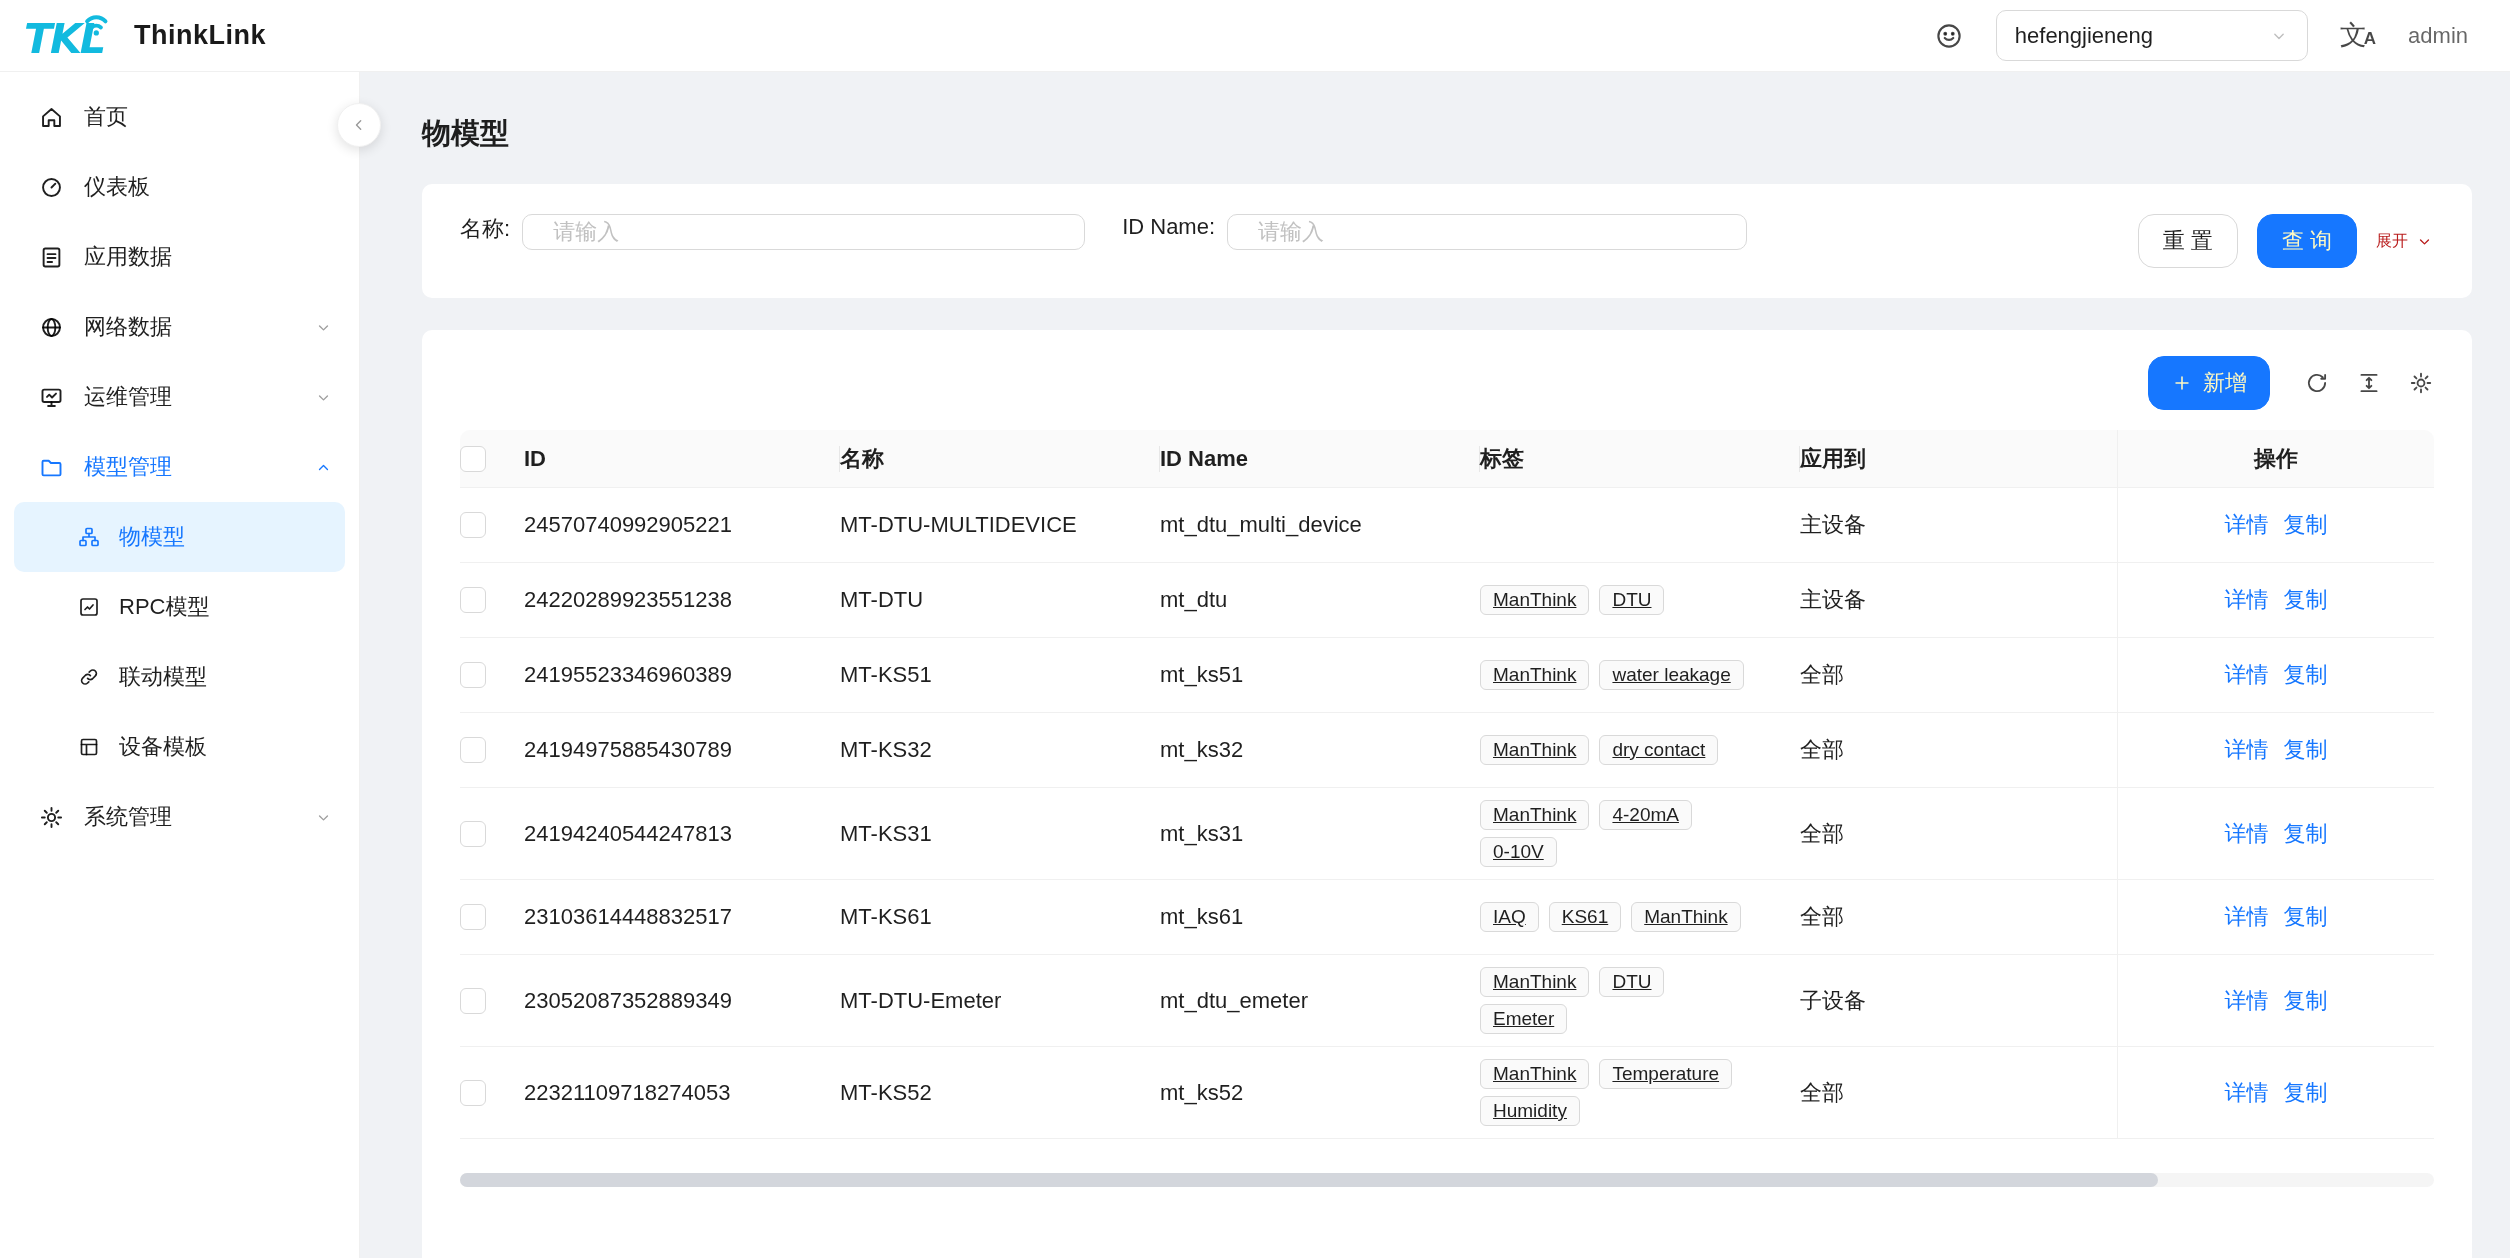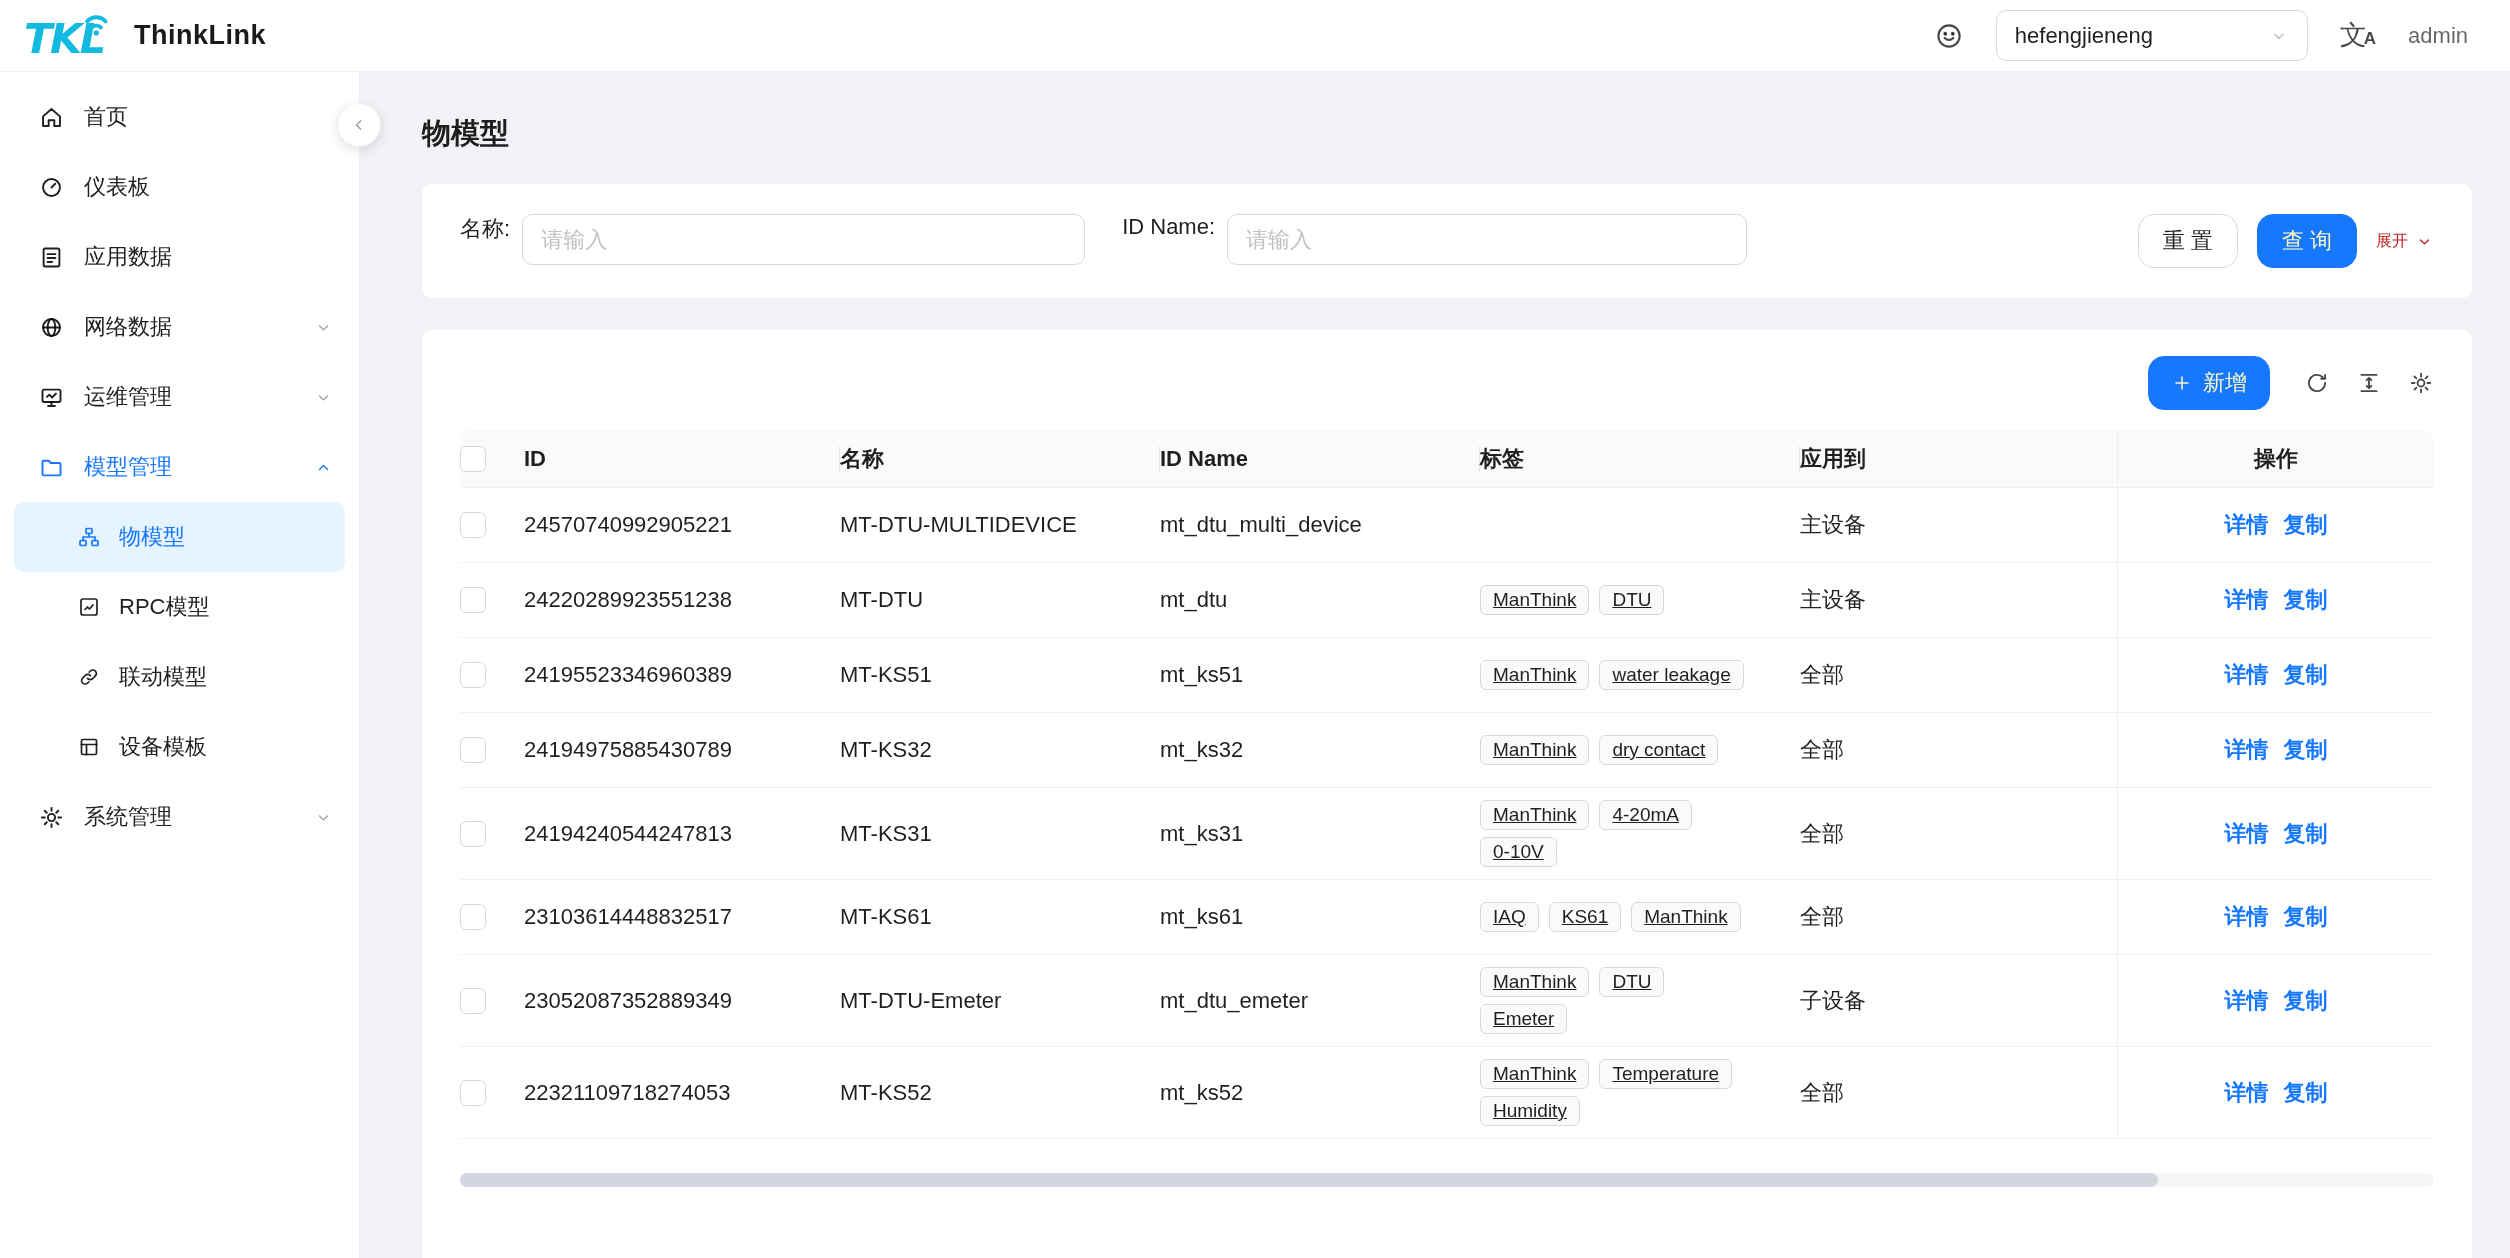--- a/index.html
+++ b/index.html
@@ -47,21 +47,21 @@
     display:flex; align-items:center; justify-content:center; color:#9a9a9a; z-index:40; cursor:pointer; }
   .collapse-btn svg { width:20px; height:20px; }
 
   
   .main { position:absolute; left:360px; top:72px; right:0; bottom:0; padding:0 38px 0 62px; overflow:hidden; }
   .page-title { margin:44px 0 34px; font-size:29px; line-height:34px; font-weight:700; color:rgba(0,0,0,.88); }
 
   .filter-card { background:#fff; border-radius:10px; padding:30px 38px; display:flex; align-items:flex-start; }
   .f-label { font-size:22px; margin-right:12px; white-space:nowrap; }
   .f-label.ml { margin-left:37px; }
-  .f-input { height:51px; border:1px solid #d9d9d9; border-radius:10px; padding:0 18px;
+  .f-input { height:36px; border:1px solid #d9d9d9; border-radius:10px; padding:0 30px;
     font-size:22px; font-family:inherit; color:rgba(0,0,0,.88); outline:none; background:#fff; }
   .f-input::placeholder { color:#c1c1c1; }
   .f-input.w1 { width:563px; }
   .f-input.w2 { width:520px; }
   .f-actions { margin-left:auto; display:flex; align-items:center; gap:19px; }
   .btn { height:54px; padding:0 24px; border:1px solid #d9d9d9; border-radius:16px; background:#fff;
     font-size:22px; font-family:inherit; color:rgba(0,0,0,.88); cursor:pointer; white-space:nowrap; }
   .btn.primary { background:#1677ff; border-color:#1677ff; color:#fef9c3; }
   .expand-link { display:flex; align-items:center; gap:7px; color:#b91c1c; font-size:16px;
     cursor:pointer; text-decoration:none; white-space:nowrap; }
@@ -87,21 +87,21 @@
   .td { display:flex; align-items:center; padding:12px 26px 12px 0; font-size:22px; color:rgba(0,0,0,.88); }
   .td-check, .th-check { padding-right:0; }
   .checkbox { width:26px; height:26px; border:1.5px solid #d9d9d9; border-radius:6px; background:#fff;
     display:inline-block; cursor:pointer; flex:none; }
   .td-tags { flex-direction:column; justify-content:center; align-items:flex-start;text-decoration:underline; }
   .tag-line { display:flex; }
   .tag-line + .tag-line { margin-top:7px; }
   .tag { display:inline-block; font-size:19px; line-height:28px; padding:0 12px; background:#fafafa;
     border:1px solid #d9d9d9; border-radius:6px; color:rgba(0,0,0,.88); margin-right:10px; white-space:nowrap; }
   .action-link { color:#1677ff; font-size:22px; cursor:pointer; text-decoration:none; }
-  .td-actions { gap:15px;font-weight:bold; }
+  .td-actions { gap:15px; }
 
   .hscroll { margin-top:34px; height:14px; background:#f5f5f5; border-radius:7px; position:relative; }
   .hthumb { position:absolute; left:0; top:0; height:14px; width:86%; background:#d3d6dc; border-radius:7px; cursor:pointer; }
 </style>
 </head>
 <body>
 
 <div class="header">
   <div>
     <svg class="logo-svg" viewBox="0 0 130 72">

